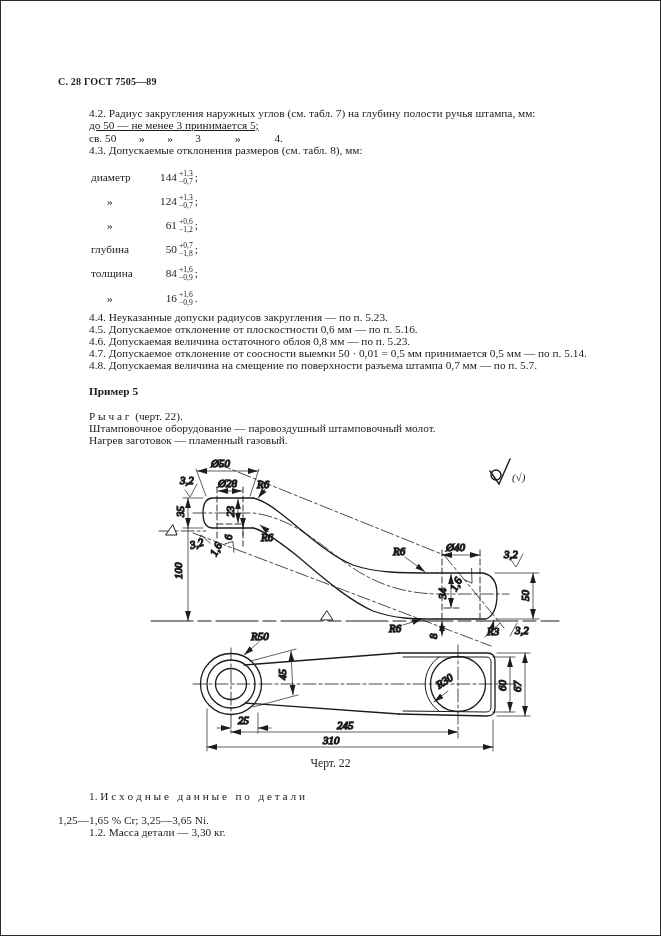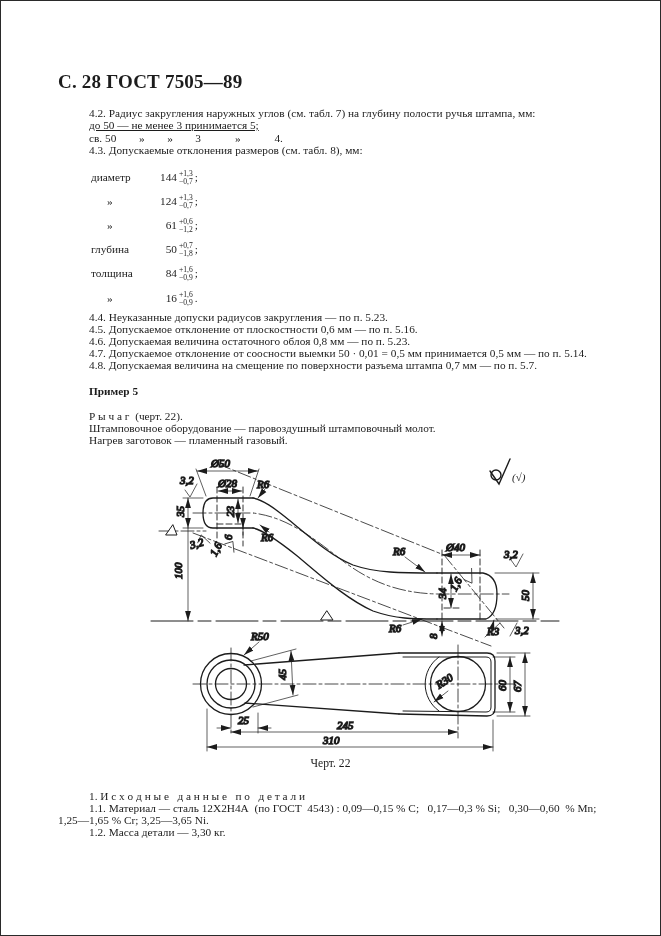--- a/index.html
+++ b/index.html
@@ -1,20 +1,20 @@
 <!DOCTYPE html>
 <html><head>
 <meta charset="utf-8">
 <style>
   html,body{margin:0;padding:0;background:#e8e8e8;}
   .page{position:relative;width:661px;height:936px;background:#ffffff;border:1px solid #2a2a2a;
         box-sizing:border-box;font-family:"Liberation Serif",serif;color:#1c1c1c;overflow:hidden;}
   .t{position:absolute;font-size:11.3px;line-height:12.3px;white-space:pre;}
   .b{font-weight:bold;}
-  .hdr{font-size:19px;letter-spacing:.2px;}
+  .hdr{font-size:10px;letter-spacing:.2px;}
   .tolrow{position:absolute;left:90px;height:18px;font-size:11.3px;white-space:nowrap;}
   .tol-label{display:inline-block;width:50px;}
   .tolrow.quo .tol-label{padding-left:16px;width:34px;}
   .tol-value{display:inline-block;width:36px;text-align:right;margin-right:2px;}
   .tol-stack{display:inline-block;vertical-align:-3px;font-size:7.6px;line-height:7.6px;text-align:left;}
   .tol-stack span{display:block;}
   .tol-tail{margin-left:2px;}
   .center{left:0;right:0;text-align:center;}
   svg text{font-family:"Liberation Serif",serif;font-style:italic;font-size:11px;fill:#1c1c1c;}
   .cap{font-size:11.6px;}
@@ -219,18 +219,17 @@
       <text x="336" y="278">245</text>
       <text x="322" y="293">310</text>
       <text x="505" y="240" transform="rotate(-90 505 240)">60</text>
       <text x="520" y="241" transform="rotate(-90 520 241)">67</text>
     </g>
   </svg>
 
   <div class="t cap center" style="top:757px;">Черт. 22</div>
 
   <div class="t" style="left:88px;top:789px;">1. И с х о д н ы е   д а н н ы е   п о   д е т а л и</div>
-  <div class="t" style="left:88px;top:801px;">1.1. Материал — сталь 12Х2Н4А  (по ГОСТ  4543) : 0,09—0,15 % С;   0,17—0,3 % Si;   0,30—0,60  % Mn;</div>
   <div class="t" style="left:57px;top:813px;">1,25—1,65 % Cr; 3,25—3,65 Ni.</div>
   <div class="t" style="left:88px;top:825px;">1.2. Масса детали — 3,30 кг.</div>
 
 
 </div>
 
 </body></html>

